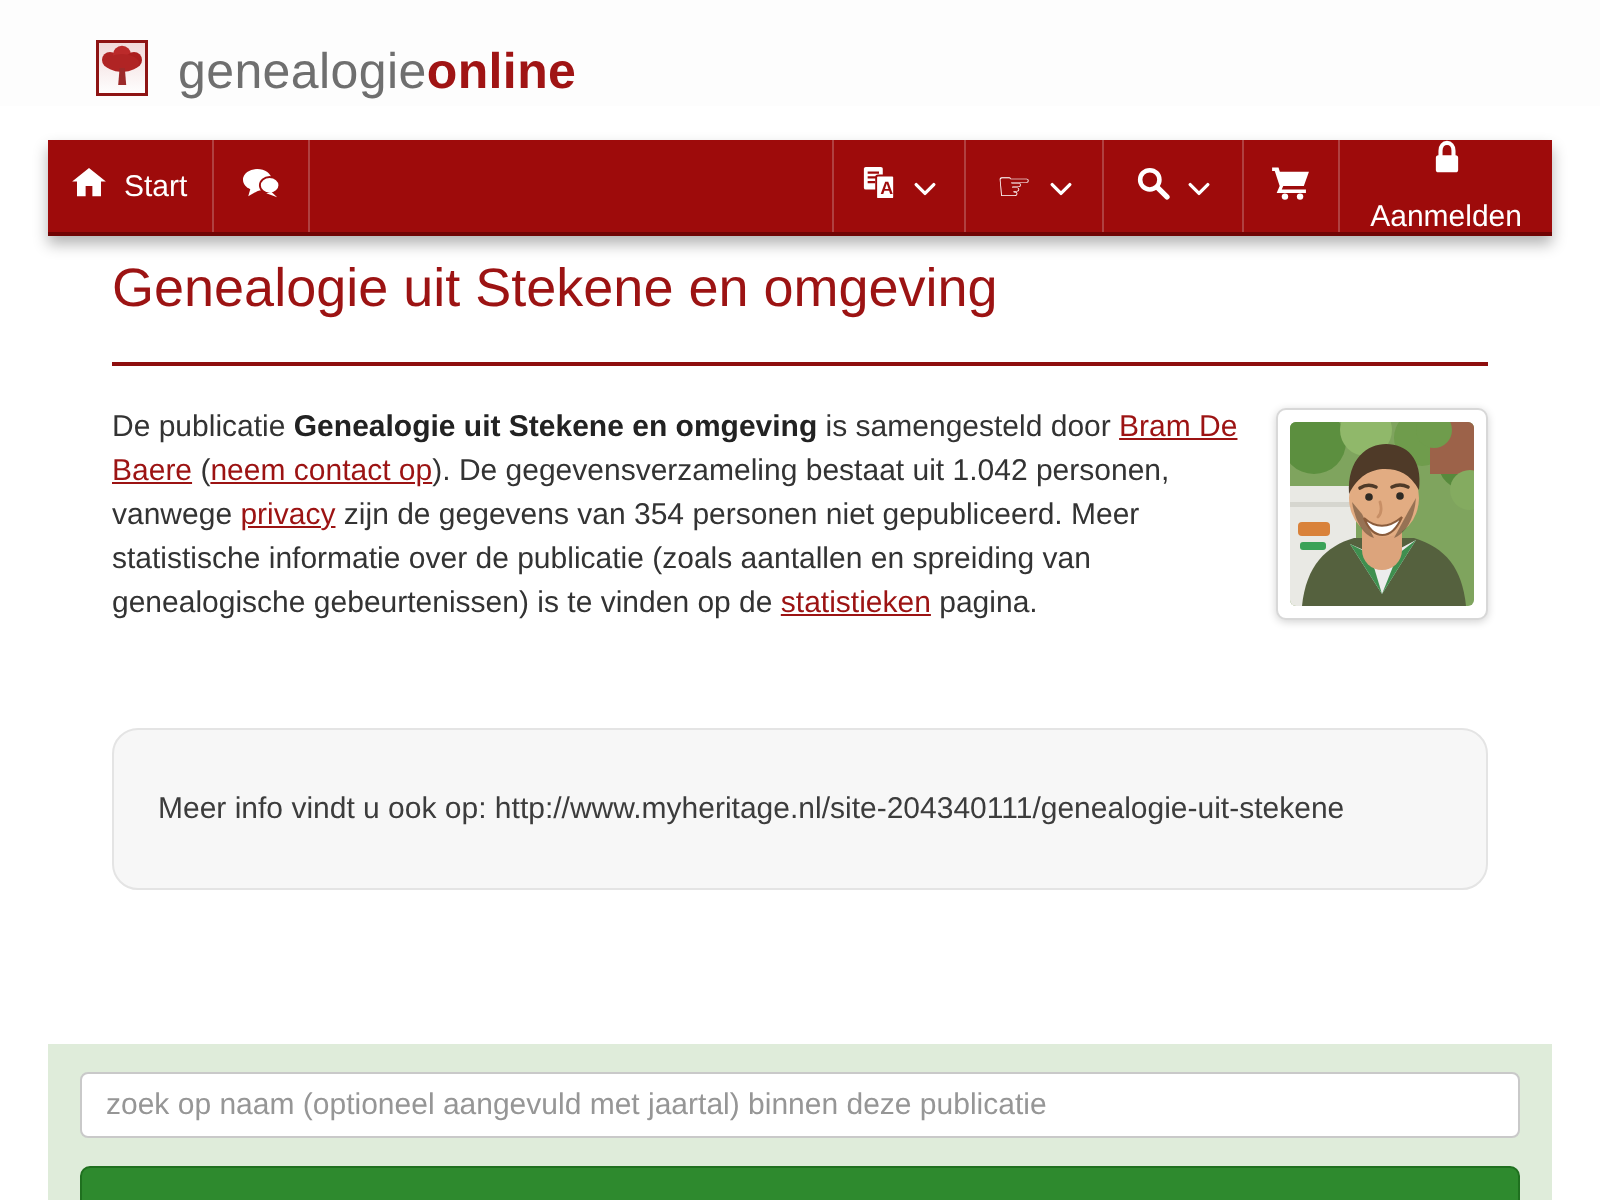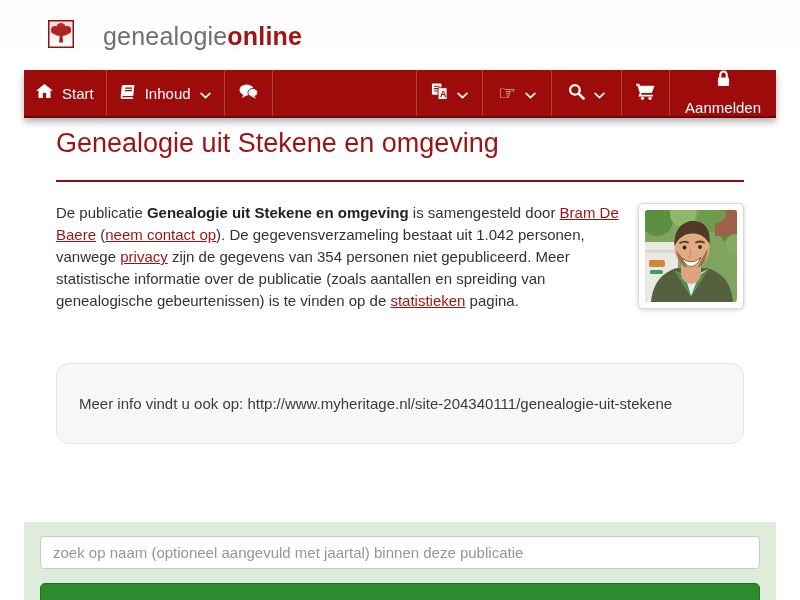--- a/index.html
+++ b/index.html
@@ -1,21 +1,21 @@
 <!DOCTYPE html>
 <html><head>
 <meta charset="utf-8">
 <style>
   html,body{margin:0;padding:0;background:#fff;}
   body{width:800px;height:600px;overflow:hidden;font-family:"Liberation Sans",sans-serif;position:relative;}
 
   
   .header{padding:20px 0 0 48px;display:flex;align-items:center;background:#fdfdfd;}
   .logo-box{flex:0 0 auto;display:block;}
-  .brand{margin-left:29px;font-size:25px;color:#6f6f6f;letter-spacing:.2px;}
+  .brand{margin-left:15px;font-size:25px;color:#6f6f6f;letter-spacing:.2px;}
   .brand b{color:#a01414;font-weight:bold;}
 
   
   .nav{position:absolute;top:70px;left:24px;right:24px;height:46px;background:#9e0b0b;
        display:flex;align-items:stretch;border-bottom:2px solid #700404;
        box-shadow:0 4px 7px rgba(0,0,0,.3);}
   .nav-item{display:flex;align-items:center;gap:9px;color:#fff;font-size:15px;cursor:pointer;
             border-right:1px solid #b04040;white-space:nowrap;text-align:right;}
   .ni-start{padding:0 12px;}
   .ni-inhoud{padding:0 13px;}
@@ -81,37 +81,20 @@
 
   <div class="nav-item ni-start">
     <span>
       <svg width="17" height="15" viewBox="0 0 18 16">
           <path d="M9 0 L18 7.2 H15.4 V15 H10.8 V9.6 H7.2 V15 H2.6 V7.2 H0 Z" fill="#fff"></path>
         </svg>
     </span>
     <span>Start</span>
   </div>
 
-  <div class="nav-item ni-inhoud">
-    <span>
-      <svg width="16" height="16" viewBox="0 0 16 16">
-        <g transform="skewX(-6)">
-          <path fill="#fff" d="M4 1 C2.9 1 2 1.9 2 3 V13 C2 14.1 2.9 15 4 15 H14.5 V13.2 H4.2 C3.85 13.2 3.6 12.95 3.6 12.6 C3.6 12.25 3.85 12 4.2 12 H14.5 V1 Z"></path>
-          <rect x="5.6" y="3.6" width="7" height="1.2" fill="#9e0b0b"></rect>
-          <rect x="5.6" y="6" width="7" height="1.2" fill="#9e0b0b"></rect>
-        </g>
-      </svg>
-    </span>
-    <span>Inhoud</span>
-    <span>
-      <svg width="11" height="7" viewBox="0 0 10 6">
-          <path d="M1 1 L5 5 L9 1" fill="none" stroke="#fff" stroke-width="1.5" stroke-linecap="round" stroke-linejoin="round"></path>
-        </svg>
-    </span>
-  </div>
 
   <div class="nav-item ni-chat">
     <span>
       <svg width="19" height="15" viewBox="0 0 20 16">
         <ellipse cx="8" cy="6.3" rx="7.6" ry="5.8" fill="#fff"></ellipse>
         <path d="M4.5 10.5 L3.2 15 L9 11.8 Z" fill="#fff"></path>
         <ellipse cx="14.6" cy="9.2" rx="5.2" ry="4.4" fill="#fff" stroke="#9e0b0b" stroke-width="1"></ellipse>
         <path d="M15.5 12.6 L18.6 15.6 L12.8 13.4 Z" fill="#fff"></path>
       </svg>
     </span>

